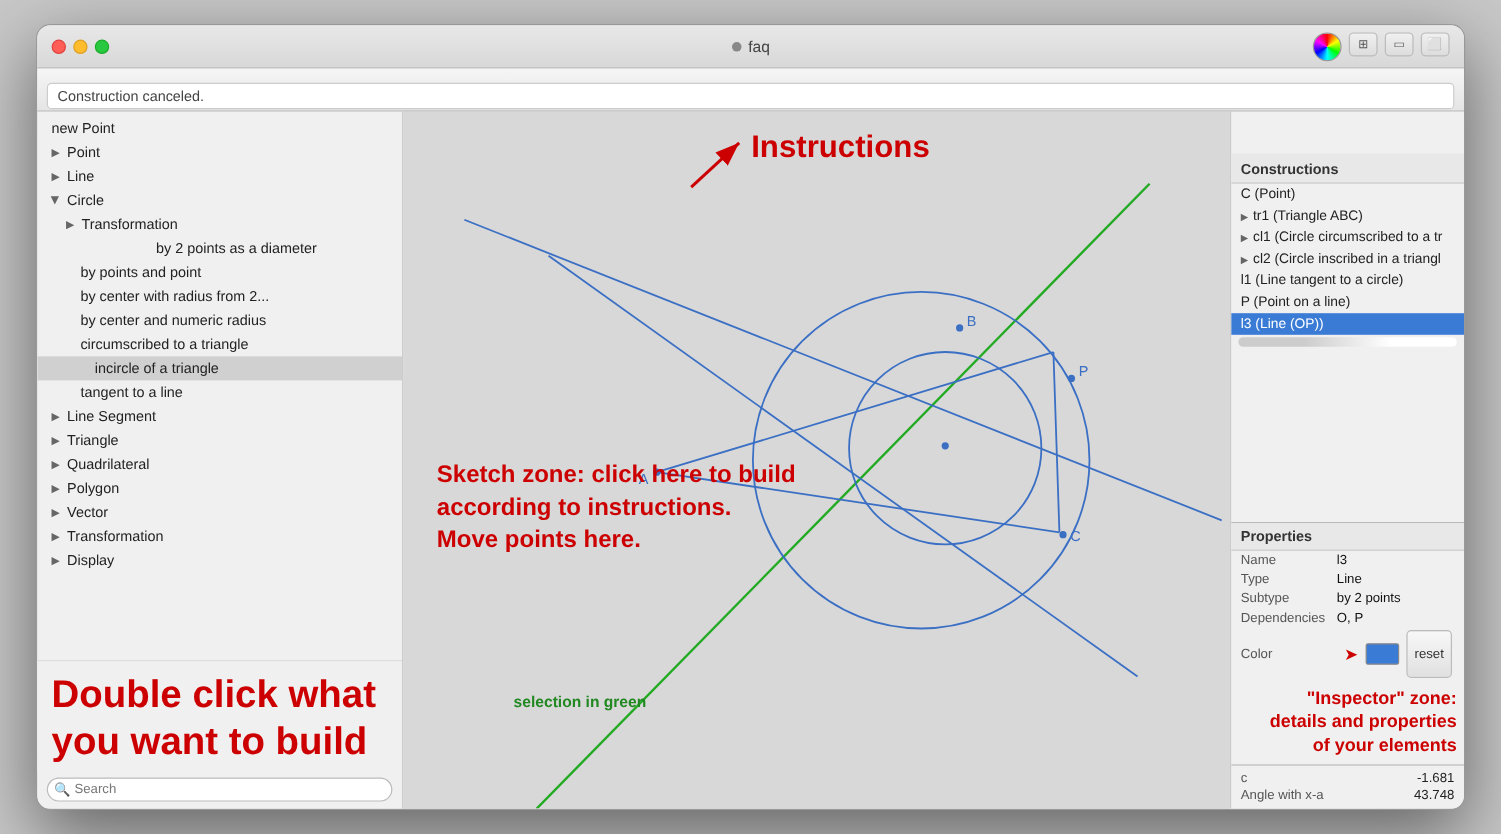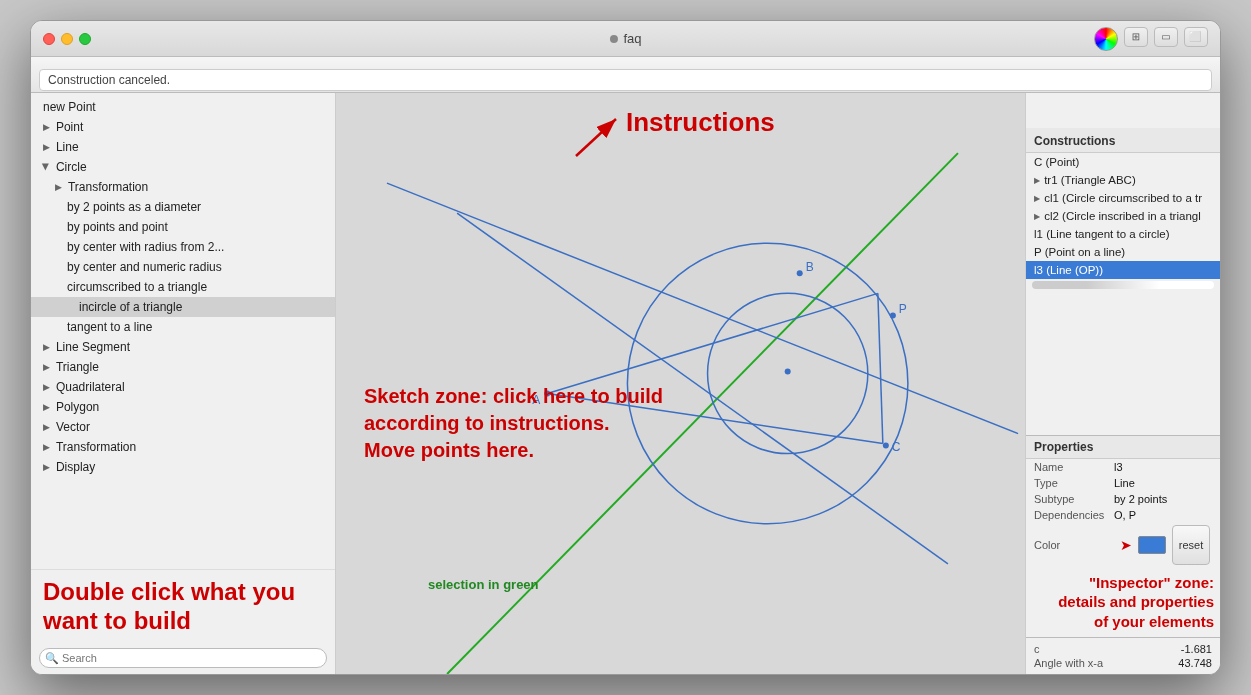--- a/index.html
+++ b/index.html
@@ -143,21 +143,21 @@
     .tree-item.highlighted { background: #d0d0d0; }
     .disclosure { font-size: 9px; color: #666; margin-right: 2px; }
     .disclosure.open { transform: rotate(90deg); display: inline-block; }
 
     .sidebar-label-zone {
       padding: 8px 12px 8px 12px;
       background: #f0f0f0;
       border-top: 1px solid #ddd;
     }
     .sidebar-big-label {
-      font-size: 24px;
+      font-size: 32px;
       font-weight: bold;
       color: #cc0000;
       line-height: 1.2;
     }
     .sidebar-search-wrap {
       position: relative;
       margin: 4px 8px 6px 8px;
     }
     .sidebar-search-input {
       width: 100%;
@@ -348,21 +348,21 @@
         <div class="tree-item">
           <span class="disclosure open">▶</span>
           <span>Circle</span>
         </div>
 
         <div class="tree-item" style="padding-left: 24px;">
           <span class="disclosure">▶</span>
           <span>Transformation</span>
         </div>
 
-        <div class="tree-item" style="padding-left: 36px;">
+        <div class="tree-item" style="padding-left: 36px; justify-content: center;">
           <span>by 2 points as a diameter</span>
         </div>
 
         <div class="tree-item" style="padding-left: 36px;">
           <span>by points and point</span>
         </div>
 
         <div class="tree-item" style="padding-left: 36px;">
           <span>by center with radius from 2...</span>
         </div>

